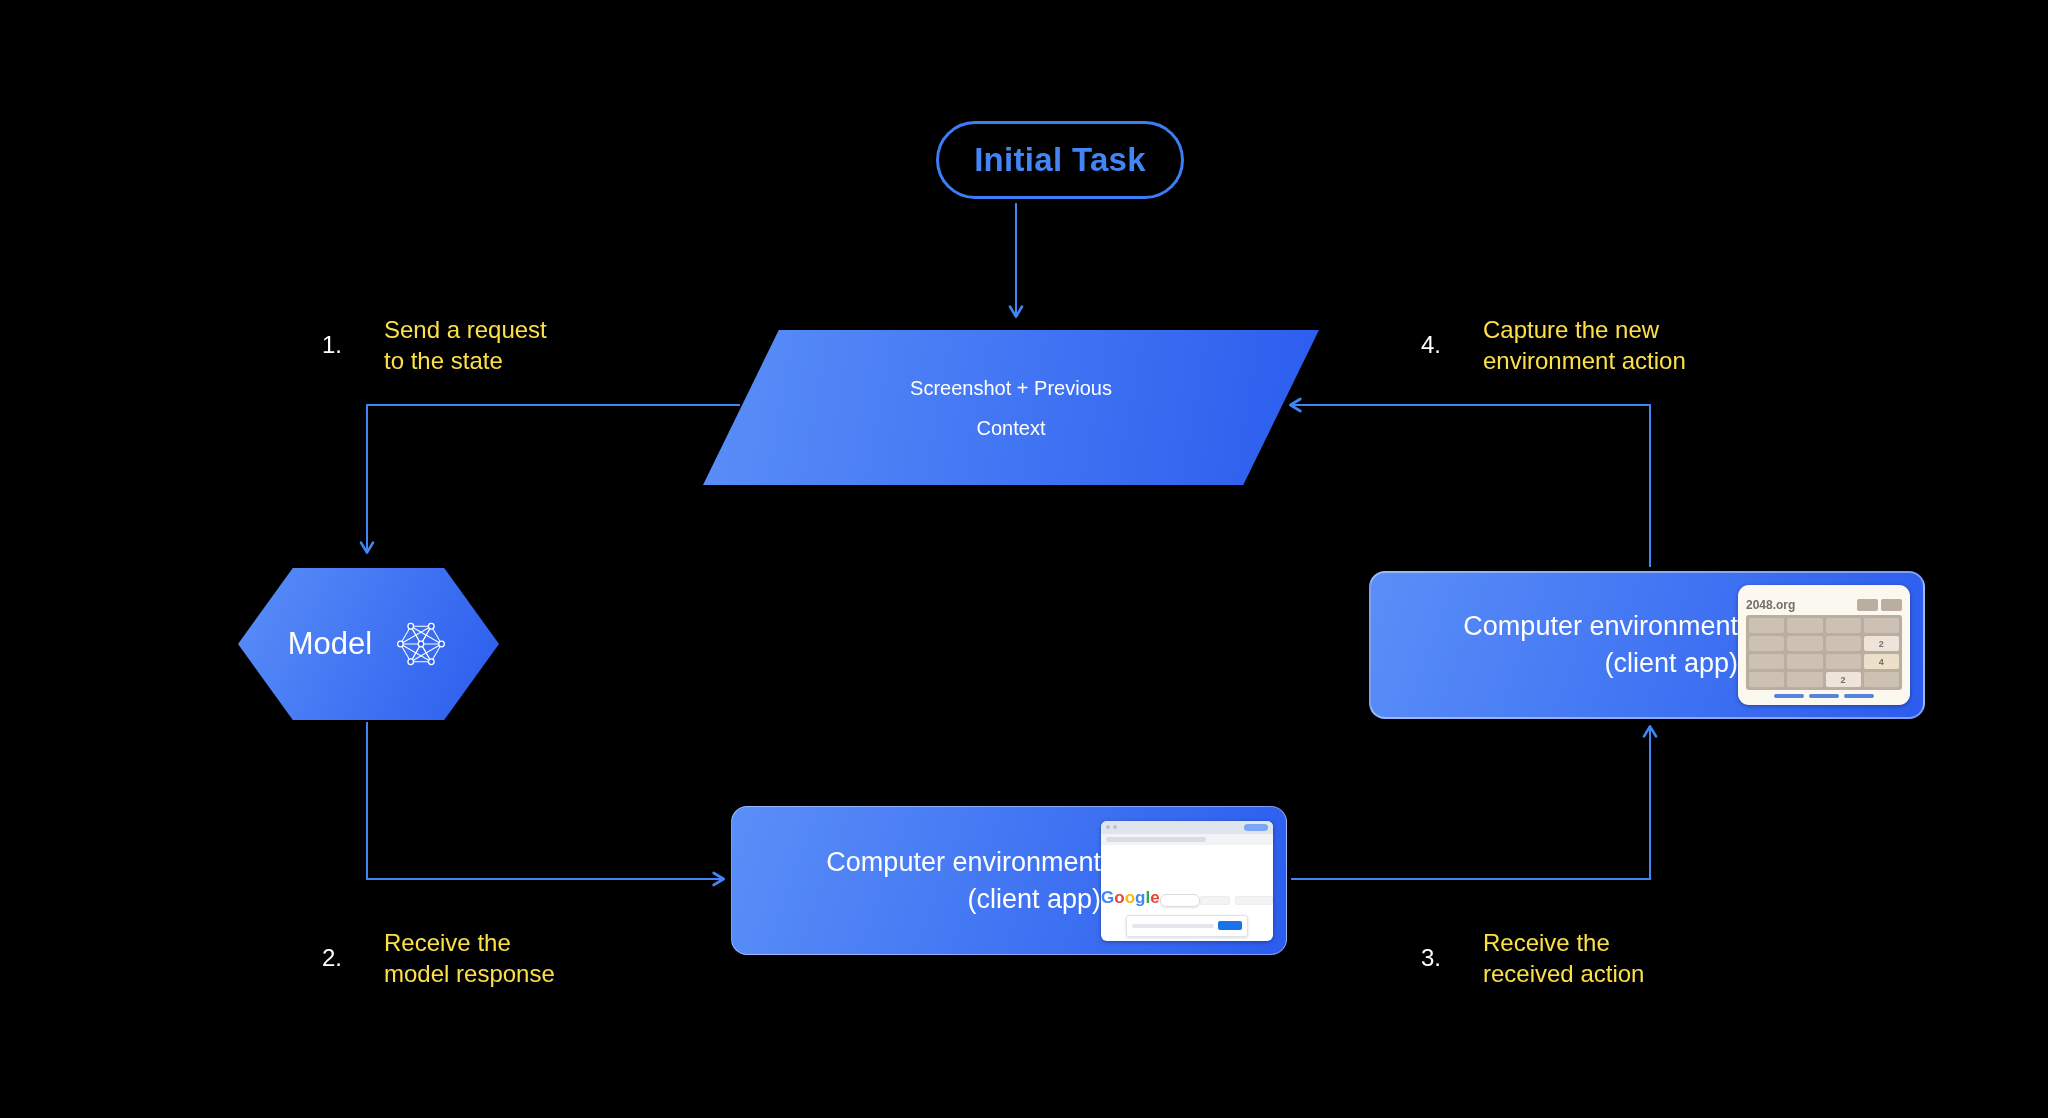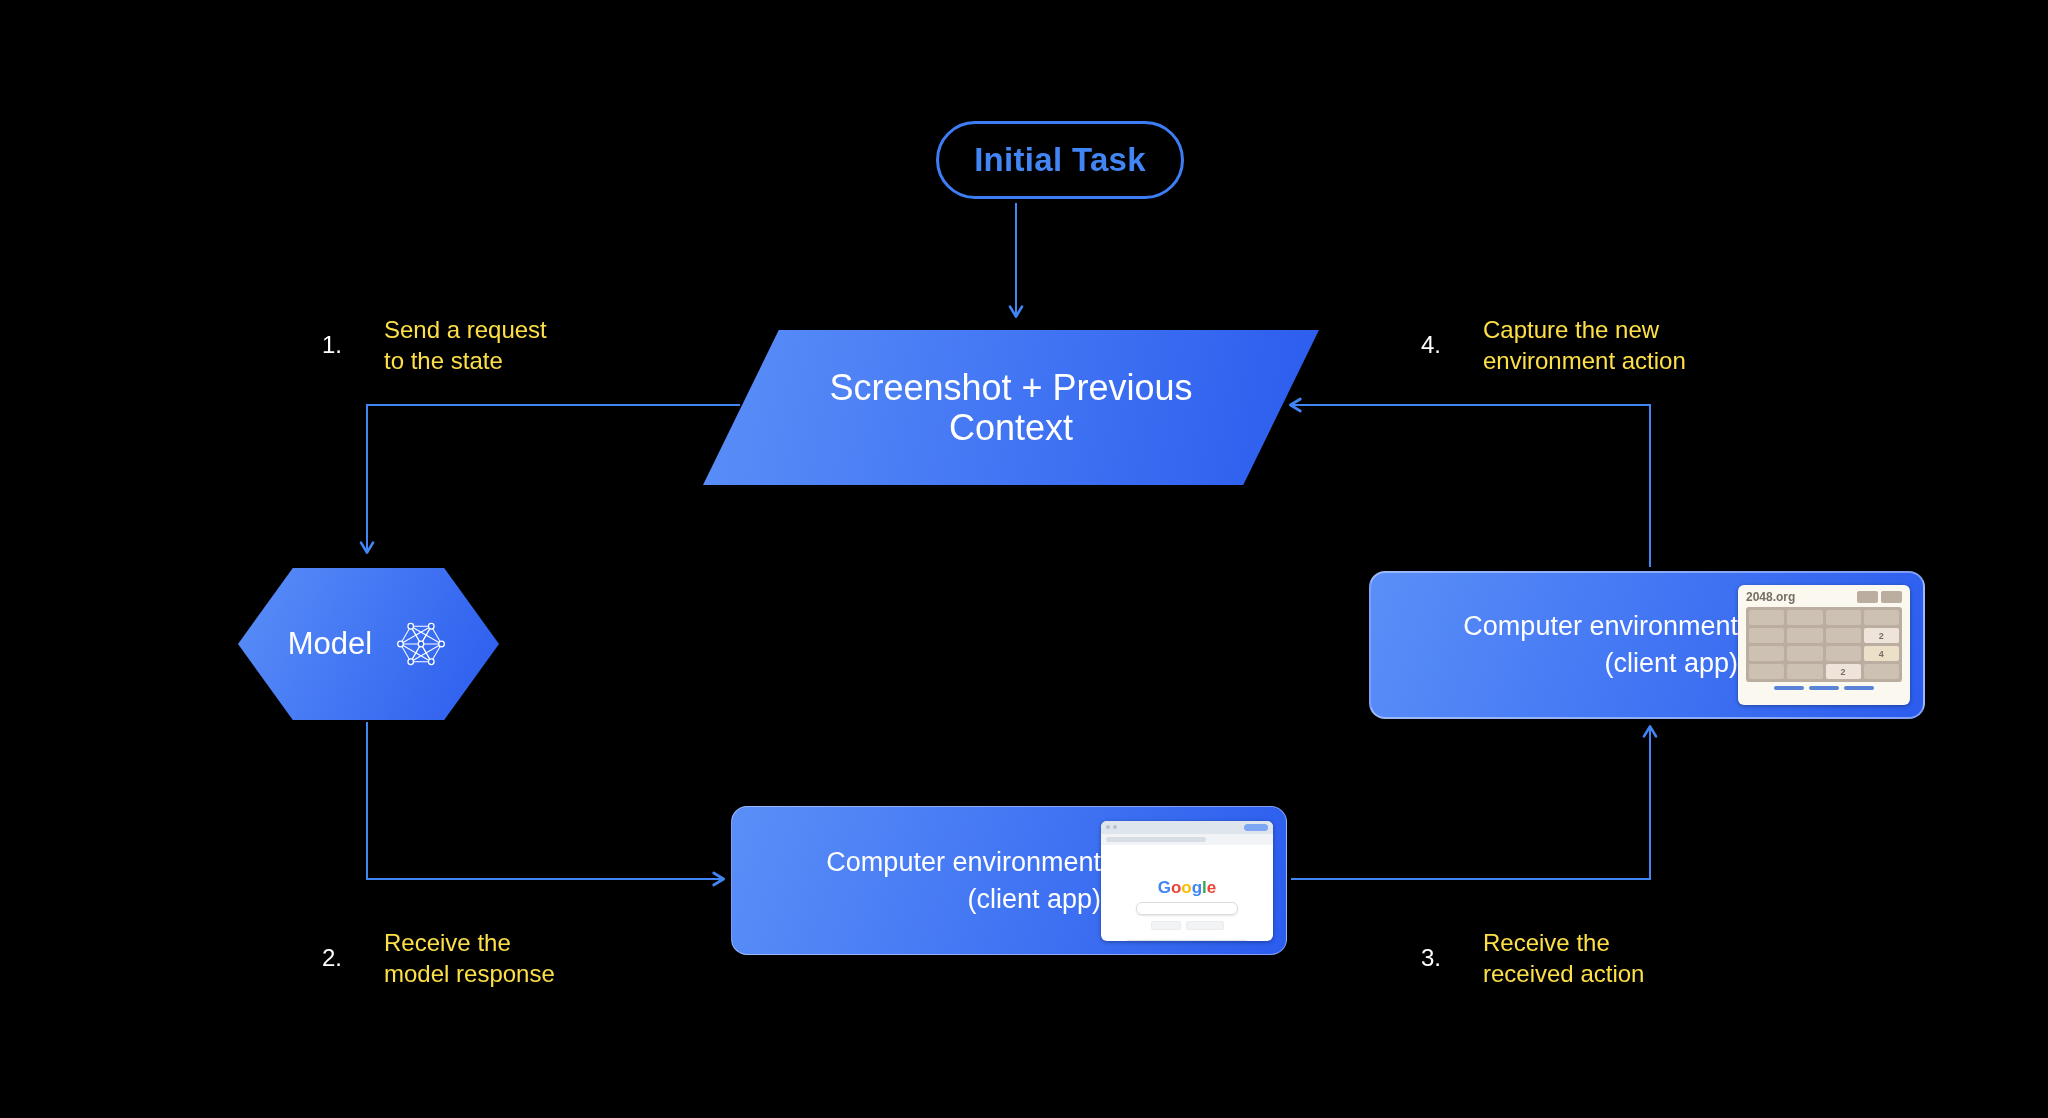--- a/index.html
+++ b/index.html
@@ -18,21 +18,21 @@
     color:#4285f4;font-size:33px;font-weight:600;letter-spacing:.3px;box-sizing:border-box;
   }
 
   
   .parallelogram{
     position:absolute;left:703px;top:330px;width:616px;height:155px;
     clip-path:polygon(12.3% 0%,100% 0%,87.7% 100%,0% 100%);
     background:linear-gradient(100deg,#5a8ff8 0%,#2b5cee 100%);
     display:flex;align-items:center;justify-content:center;
   }
-  .parallelogram .node-text{color:#fff;font-size:36px;line-height:40px;text-align:center;font-weight:400;}
+  .parallelogram .node-text{color:#fff;font-size:20px;line-height:40px;text-align:center;font-weight:400;}
 
   
   .hexagon{
     position:absolute;left:238px;top:568px;width:261px;height:152px;
     clip-path:polygon(0% 50%,21% 0%,79% 0%,100% 50%,79% 100%,21% 100%);
     background:linear-gradient(115deg,#5a8ff8 0%,#2b5cee 100%);
     display:flex;align-items:center;justify-content:center;gap:21px;
     color:#fff;font-size:31px;font-weight:400;
   }
   .nn-icon{width:56px;height:56px;flex-shrink:0;}
@@ -61,33 +61,33 @@
   .thumb{
     width:172px;height:120px;background:#fff;border-radius:6px;overflow:hidden;
     flex-shrink:0;box-shadow:0 1px 4px rgba(0,0,0,.35);
   }
   
   .bt-titlebar{height:13px;background:#dfe5ec;display:flex;align-items:center;padding:0 5px;gap:3px;}
   .bt-dot{width:4px;height:4px;border-radius:50%;background:#b9c2cc;}
   .bt-pill{width:24px;height:7px;background:#7da6f5;border-radius:4px;margin-left:auto;}
   .bt-addressbar{height:11px;background:#f1f3f6;display:flex;align-items:center;padding:0 5px;}
   .bt-url{width:62%;height:5px;background:#d7dde4;border-radius:3px;}
-  .bt-body{position:relative;height:96px;display:flex;flex-direction:column;align-items:center;padding-top:9px;box-sizing:border-box;margin-top:25px;}
+  .bt-body{position:relative;height:96px;display:flex;flex-direction:row;align-items:center;padding-top:9px;box-sizing:border-box;}
   .g-logo{font-size:17px;font-weight:700;line-height:1;letter-spacing:0;}
   .g-blue{color:#4285F4;} .g-red{color:#EA4335;} .g-yellow{color:#FBBC05;} .g-green{color:#34A853;}
   .g-search{margin-top:6px;width:100px;height:11px;border:1px solid #dadce0;border-radius:6px;box-shadow:0 1px 2px rgba(32,33,36,.12);}
   .g-buttons{margin-top:6px;display:flex;gap:5px;}
   .g-btn{height:7px;background:#f1f3f4;border:1px solid #ececec;border-radius:2px;}
   .g-btn.b1{width:28px;} .g-btn.b2{width:36px;}
   .g-dialog{position:absolute;bottom:4px;left:50%;transform:translateX(-50%);width:122px;height:22px;background:#fff;border:1px solid #e0e3e7;border-radius:3px;box-shadow:0 1px 3px rgba(0,0,0,.15);display:flex;align-items:center;gap:4px;padding:0 5px;box-sizing:border-box;}
   .g-dialog-line{flex:1;height:4px;background:#e3e6ea;border-radius:2px;}
   .g-dialog-btn{width:24px;height:9px;background:#1a73e8;border-radius:2px;}
 
   
-  .game-thumb{background:#faf8ef;padding:5px 8px;box-sizing:border-box;}
+  .game-thumb{background:#faf8ef;padding:13px 8px;box-sizing:border-box;border-radius:11px;}
   .gt-header{display:flex;justify-content:space-between;align-items:center;margin-bottom:3px;}
   .gt-title{color:#776e65;font-weight:700;font-size:12px;}
   .gt-scores{display:flex;gap:3px;}
   .gt-score{width:21px;height:12px;background:#bbada0;border-radius:2px;}
   .gt-grid{background:#bbada0;border-radius:3px;padding:3px;display:grid;grid-template-columns:repeat(4,1fr);gap:3px;}
   .gt-cell{height:15px;background:#cdc1b4;border-radius:2px;display:flex;align-items:center;justify-content:center;font-size:9px;font-weight:700;color:#776e65;}
   .gt-cell.tile2{background:#eee4da;}
   .gt-cell.tile4{background:#ede0c8;}
   .gt-links{margin-top:4px;display:flex;gap:5px;justify-content:center;}
   .gt-link{width:30px;height:4px;background:#3b6fd4;border-radius:2px;opacity:.85;}

